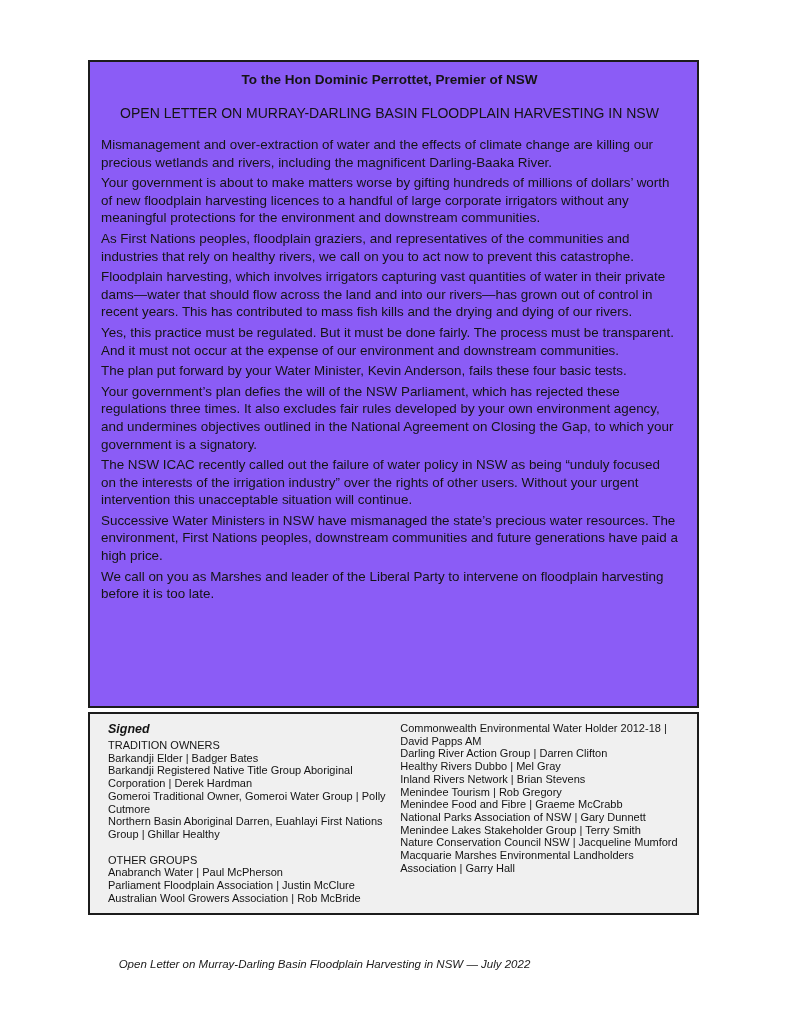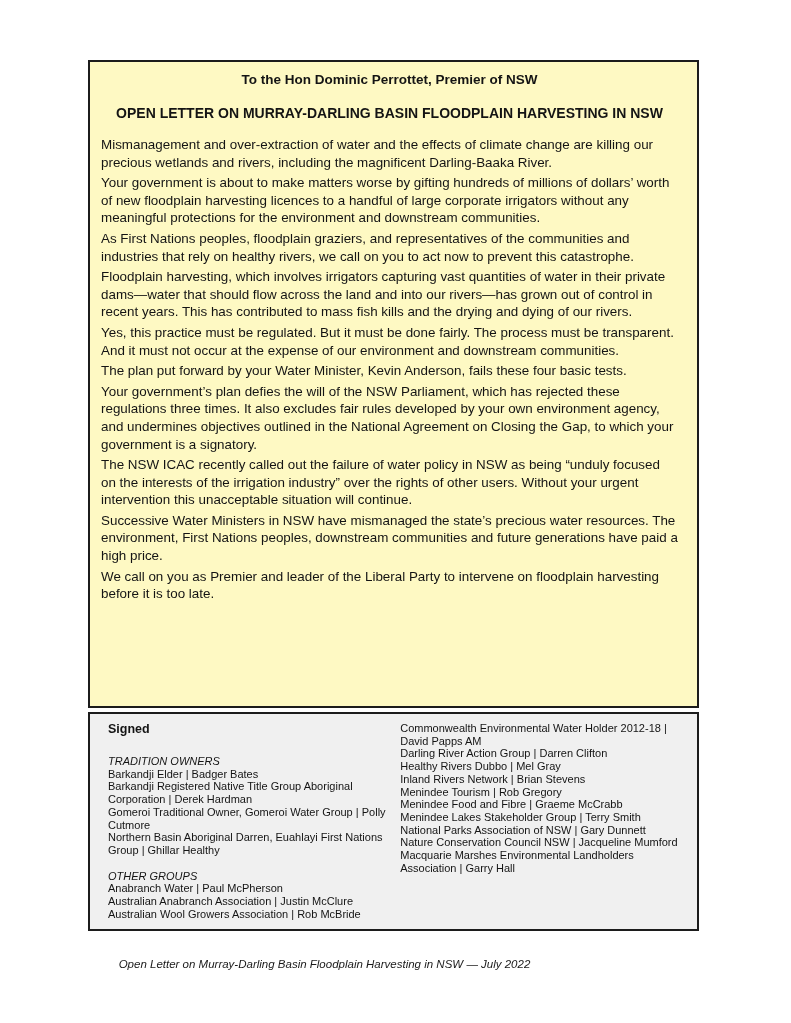--- a/index.html
+++ b/index.html
@@ -21,31 +21,31 @@
     background: #ffffff;
   }
   .letter-box {
     box-sizing: border-box;
     position: absolute;
     left: 88px;
     top: 60px;
     width: 611px;
     min-height: 648px;
     border: 2px solid #1c1c1c;
-    background: #fef9c3;
+    background: #8b5cf6;
     padding: 9px 19px 12px 11px;
   }
   .salutation {
     font-weight: bold;
     text-align: center;
     font-size: 13.5px;
     line-height: 18px;
   }
   .letter-title {
-    font-weight: bold;
+    font-weight: normal;
     text-align: center;
     font-size: 14px;
     line-height: 18px;
     margin-top: 15px;
   }
   .letter-body p {
     margin: 3px 0 0 0;
     font-size: 13.4px;
     line-height: 17.6px;
   }
@@ -62,26 +62,26 @@
     border: 2px solid #1c1c1c;
     background: #f0f0f0;
     padding: 8px 13px 9px 18px;
     display: flex;
     gap: 14px;
   }
   .sig-col { flex: 1 1 0; min-width: 0; }
   .sig-col.col2 { flex: 1.02 1 0; }
   .sig-heading {
     font-weight: bold;
+    font-style: italic;
     font-size: 12.5px;
     line-height: 14px;
-    margin-bottom: 19px;
+    margin-bottom: 3px;
   }
   .sig-label {
-    font-style: italic;
     font-size: 11px;
     line-height: 12.7px;
   }
   .sig-line {
     font-size: 11px;
     line-height: 12.7px;
   }
   .sig-org { }
   .sig-name { font-weight: normal; }
   .sig-group + .sig-group { margin-top: 13px; }
@@ -108,53 +108,53 @@
     <div class="letter-body">
         <p>Mismanagement and over-extraction of water and the effects of climate change are killing our precious wetlands and rivers, including the magnificent Darling-Baaka River.</p>
         <p>Your government is about to make matters worse by gifting hundreds of millions of dollars’ worth of new floodplain harvesting licences to a handful of large corporate irrigators without any meaningful protections for the environment and downstream communities.</p>
         <p>As First Nations peoples, floodplain graziers, and representatives of the communities and industries that rely on healthy rivers, we call on you to act now to prevent this catastrophe.</p>
         <p>Floodplain harvesting, which involves irrigators capturing vast quantities of water in their private dams—water that should flow across the land and into our rivers—has grown out of control in recent years. This has contributed to mass fish kills and the drying and dying of our rivers.</p>
         <p>Yes, this practice must be regulated. But it must be done fairly. The process must be transparent.  And it must not occur at the expense of our environment and downstream communities.</p>
         <p>The plan put forward by your Water Minister, Kevin Anderson, fails these four basic tests.</p>
         <p>Your government’s plan defies the will of the NSW Parliament, which has rejected these regulations three times. It also excludes fair rules developed by your own environment agency, and undermines objectives outlined in the National Agreement on Closing the Gap, to which your government is a signatory.</p>
         <p>The NSW ICAC recently called out the failure of water policy in NSW as being “unduly focused on the interests of the irrigation industry” over the rights of other users. Without your urgent intervention this unacceptable situation will continue.</p>
         <p>Successive Water Ministers in NSW have mismanaged the state’s precious water resources. The environment, First Nations peoples, downstream communities and future generations have paid a high price.</p>
-        <p>We call on you as Premier and leader of the Liberal Party to intervene on floodplain harvesting before it is too late.</p>
+        <p>We call on you as Marshes and leader of the Liberal Party to intervene on floodplain harvesting before it is too late.</p>
       </div>
   </div>
 
   <div class="signature-box">
     <div class="sig-col col1">
       <div class="sig-heading">Signed</div>
 
     <div class="sig-group">
           <div class="sig-label">TRADITION OWNERS</div>
           <div class="sig-line"><span class="sig-org">Barkandji Elder</span><span class="sig-sep"> | </span><span class="sig-name">Badger Bates</span></div>
           <div class="sig-line"><span class="sig-org">Barkandji Registered Native Title Group Aboriginal Corporation</span><span class="sig-sep"> | </span><span class="sig-name">Derek Hardman</span></div>
           <div class="sig-line"><span class="sig-org">Gomeroi Traditional Owner, Gomeroi Water Group</span><span class="sig-sep"> | </span><span class="sig-name">Polly Cutmore</span></div>
           <div class="sig-line"><span class="sig-org">Northern Basin Aboriginal Darren, Euahlayi First Nations Group</span><span class="sig-sep"> | </span><span class="sig-name">Ghillar Healthy</span></div>
         </div>
         <div class="sig-group">
           <div class="sig-label">OTHER GROUPS</div>
           <div class="sig-line"><span class="sig-org">Anabranch Water</span><span class="sig-sep"> | </span><span class="sig-name">Paul McPherson</span></div>
-          <div class="sig-line"><span class="sig-org">Australian Anabranch Association</span><span class="sig-sep"> | </span><span class="sig-name">Justin McClure</span></div>
+          <div class="sig-line"><span class="sig-org">Parliament Floodplain Association</span><span class="sig-sep"> | </span><span class="sig-name">Justin McClure</span></div>
           <div class="sig-line"><span class="sig-org">Australian Wool Growers Association</span><span class="sig-sep"> | </span><span class="sig-name">Rob McBride</span></div>
         </div>
       </div>
     <div class="sig-col col2">
 
     <div class="sig-group">
           <div class="sig-line"><span class="sig-org">Commonwealth Environmental Water Holder 2012-18</span><span class="sig-sep"> | </span><span class="sig-name">David Papps AM</span></div>
           <div class="sig-line"><span class="sig-org">Darling River Action Group</span><span class="sig-sep"> | </span><span class="sig-name">Darren Clifton</span></div>
           <div class="sig-line"><span class="sig-org">Healthy Rivers Dubbo</span><span class="sig-sep"> | </span><span class="sig-name">Mel Gray</span></div>
           <div class="sig-line"><span class="sig-org">Inland Rivers Network</span><span class="sig-sep"> | </span><span class="sig-name">Brian Stevens</span></div>
           <div class="sig-line"><span class="sig-org">Menindee Tourism</span><span class="sig-sep"> | </span><span class="sig-name">Rob Gregory</span></div>
           <div class="sig-line"><span class="sig-org">Menindee Food and Fibre</span><span class="sig-sep"> | </span><span class="sig-name">Graeme McCrabb</span></div>
+          <div class="sig-line"><span class="sig-org">National Parks Association of NSW</span><span class="sig-sep"> | </span><span class="sig-name">Gary Dunnett</span></div>
           <div class="sig-line"><span class="sig-org">Menindee Lakes Stakeholder Group</span><span class="sig-sep"> | </span><span class="sig-name">Terry Smith</span></div>
-          <div class="sig-line"><span class="sig-org">National Parks Association of NSW</span><span class="sig-sep"> | </span><span class="sig-name">Gary Dunnett</span></div>
           <div class="sig-line"><span class="sig-org">Nature Conservation Council NSW</span><span class="sig-sep"> | </span><span class="sig-name">Jacqueline Mumford</span></div>
           <div class="sig-line"><span class="sig-org">Macquarie Marshes Environmental Landholders Association</span><span class="sig-sep"> | </span><span class="sig-name">Garry Hall</span></div>
         </div>
       </div>
   </div>
 
   <div class="footer-caption">Open Letter on Murray-Darling Basin Floodplain Harvesting in NSW — July 2022</div>
 
 </div>
 

